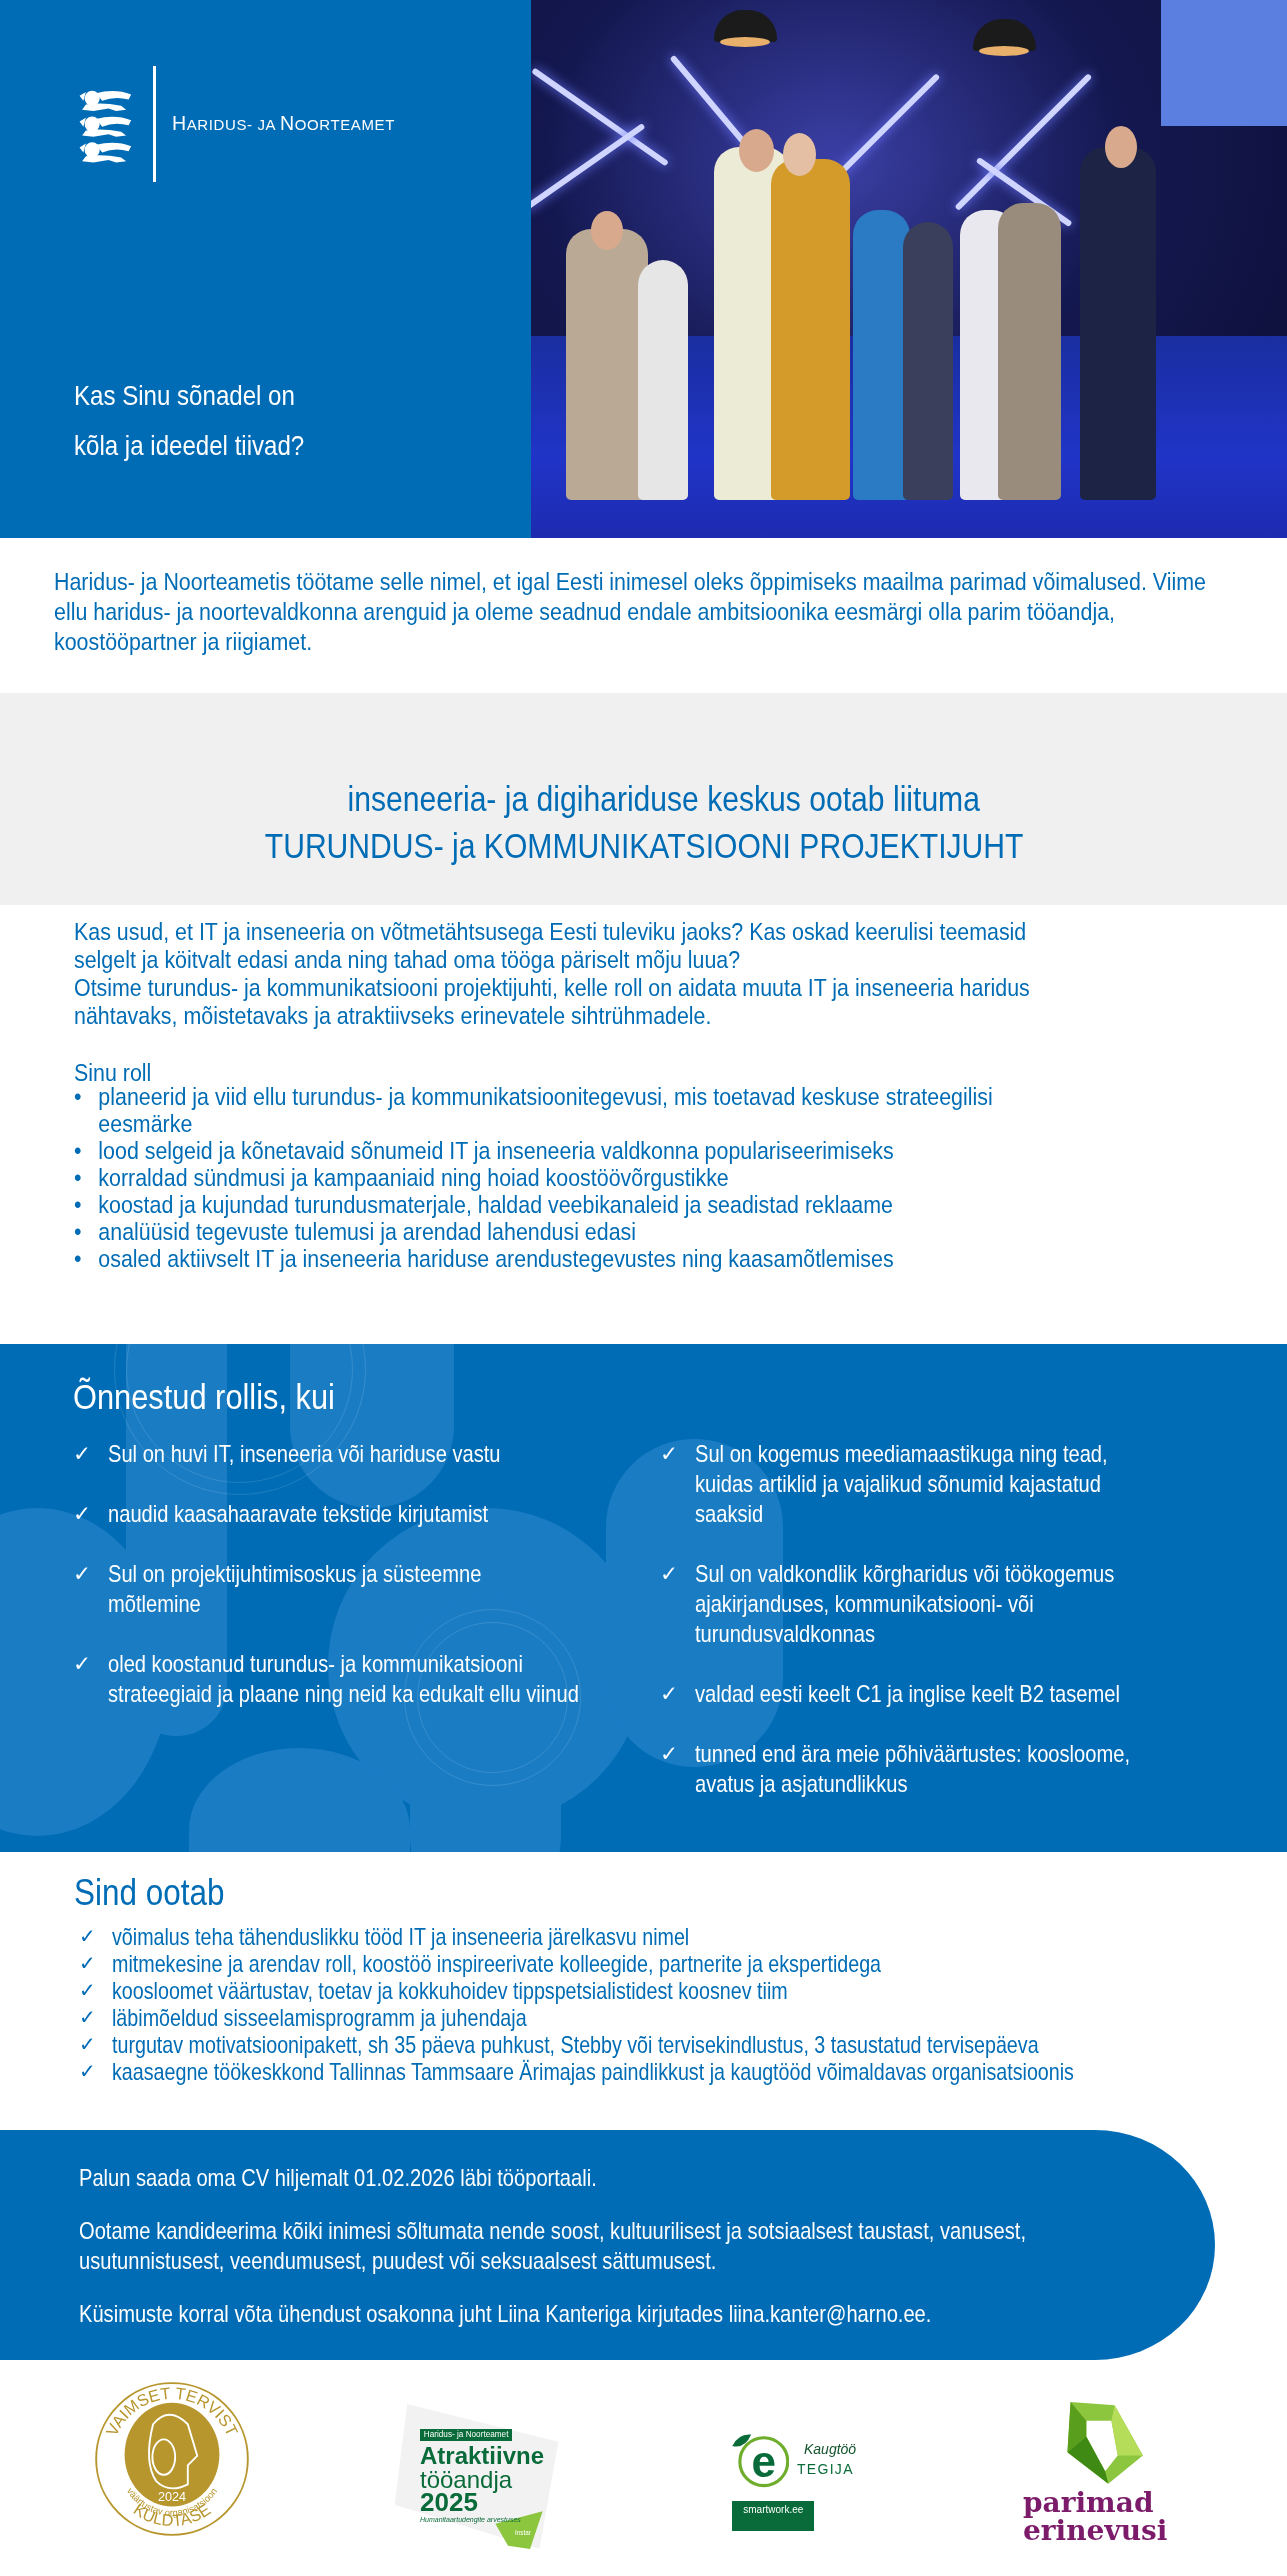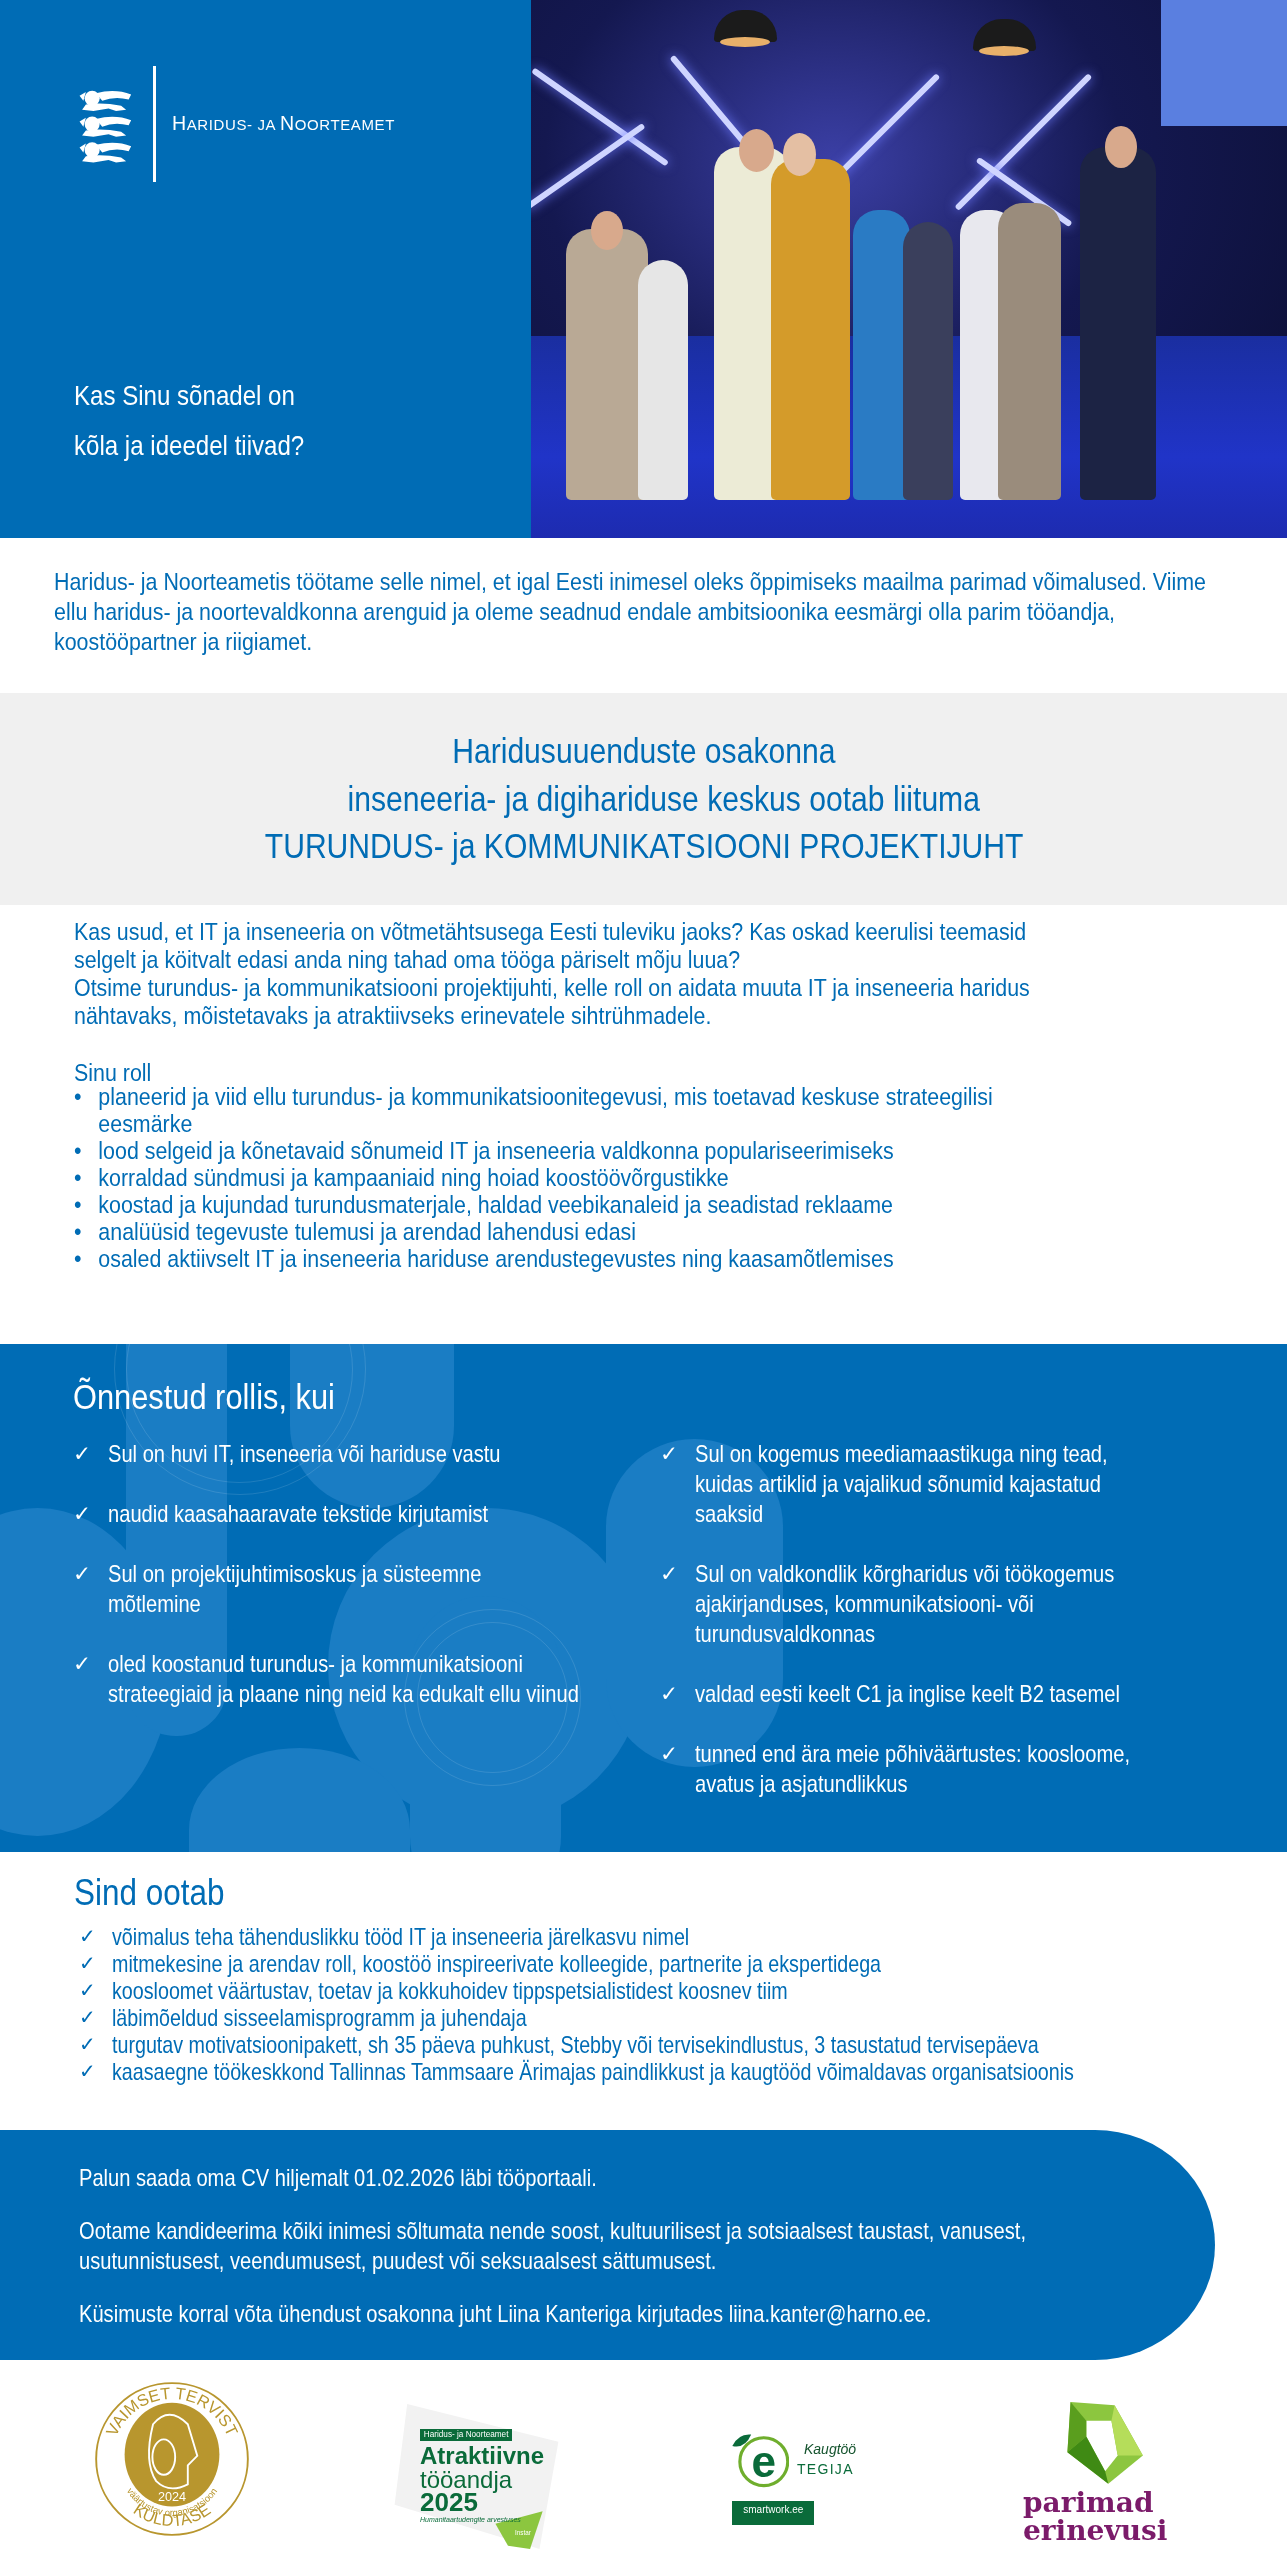--- a/index.html
+++ b/index.html
@@ -134,21 +134,20 @@
     <div class="person" style="left:549px;width:76px;height:353px;background:#1c2344;"></div>
     <div class="head" style="left:574px;top:126px;width:32px;height:42px;"></div>
   </div>
 </div>
 
 <div id="intro">
   <p>Haridus- ja Noorteametis töötame selle nimel, et igal Eesti inimesel oleks õppimiseks maailma parimad võimalused. Viime ellu haridus- ja noortevaldkonna arenguid ja oleme seadnud endale ambitsioonika eesmärgi olla parim tööandja, koostööpartner ja riigiamet.</p>
 </div>
 
 <div id="band">
-  <div class="line" style="top:35px;"><span>Haridusuuenduste osakonna</span></div>
   <div class="line" style="top:83px;padding-left:40px;"><span>inseneeria- ja digihariduse keskus ootab liituma</span></div>
   <div class="line" style="top:130px;"><span>TURUNDUS- ja KOMMUNIKATSIOONI PROJEKTIJUHT</span></div>
 </div>
 
 <div id="desc">
   <p>Kas usud, et IT ja inseneeria on võtmetähtsusega Eesti tuleviku jaoks? Kas oskad keerulisi teemasid</p>
   <p>selgelt ja köitvalt edasi anda ning tahad oma tööga päriselt mõju luua?</p>
   <p>Otsime turundus- ja kommunikatsiooni projektijuhti, kelle roll on aidata muuta IT ja inseneeria haridus</p>
   <p>nähtavaks, mõistetavaks ja atraktiivseks erinevatele sihtrühmadele.</p>
 </div>
@@ -268,21 +267,21 @@
   </div>
 
   <div class="logo" style="left:726px;top:47px;width:145px;height:101px;">
     <svg width="63" height="63" viewBox="0 0 100 100" style="position:absolute;left:0;top:0;">
       <path d="M10 30 Q20 10 40 12 Q30 35 10 30 Z" fill="#0a6b3a"></path>
       <circle cx="60" cy="55" r="38" fill="none" stroke="#6fae2d" stroke-width="5"></circle>
       <text x="60" y="80" font-size="70" text-anchor="middle" fill="#0a6b3a" font-family="Liberation Sans, sans-serif" font-weight="bold">e</text>
     </svg>
     <div style="position:absolute;left:78px;top:14px;color:#14532d;font-size:14px;font-style:italic;">Kaugtöö</div>
     <div style="position:absolute;left:71px;top:34px;color:#0a6b3a;font-size:14px;letter-spacing:1.3px;">TEGIJA</div>
-    <div style="position:absolute;left:6.3px;top:74px;width:82px;height:24px;background:#0a6b3a;color:#fff;font-size:10px;text-align:center;line-height:17.7px;">smartwork.ee</div>
+    <div style="position:absolute;left:6.3px;top:74px;width:82px;height:30px;background:#0a6b3a;color:#fff;font-size:10px;text-align:center;line-height:17.7px;">smartwork.ee</div>
   </div>
 
   <div class="logo" style="left:1023px;top:22px;width:126px;height:151px;">
     <svg width="88" height="88" viewBox="0 0 140 140" style="position:absolute;left:35px;top:0;">
       <polygon points="20,0 90,5 135,85 80,130 15,80" fill="#8cc63f"></polygon>
       <polygon points="45,30 85,30 95,85 75,110 45,55" fill="#ffffff"></polygon>
       <polygon points="20,0 45,30 45,55 15,80" fill="#5a9e1e"></polygon>
       <polygon points="90,5 135,85 95,85 85,30" fill="#b5dd5a"></polygon>
       <polygon points="15,80 45,55 75,110 80,130" fill="#3f8a14"></polygon>
     </svg>

